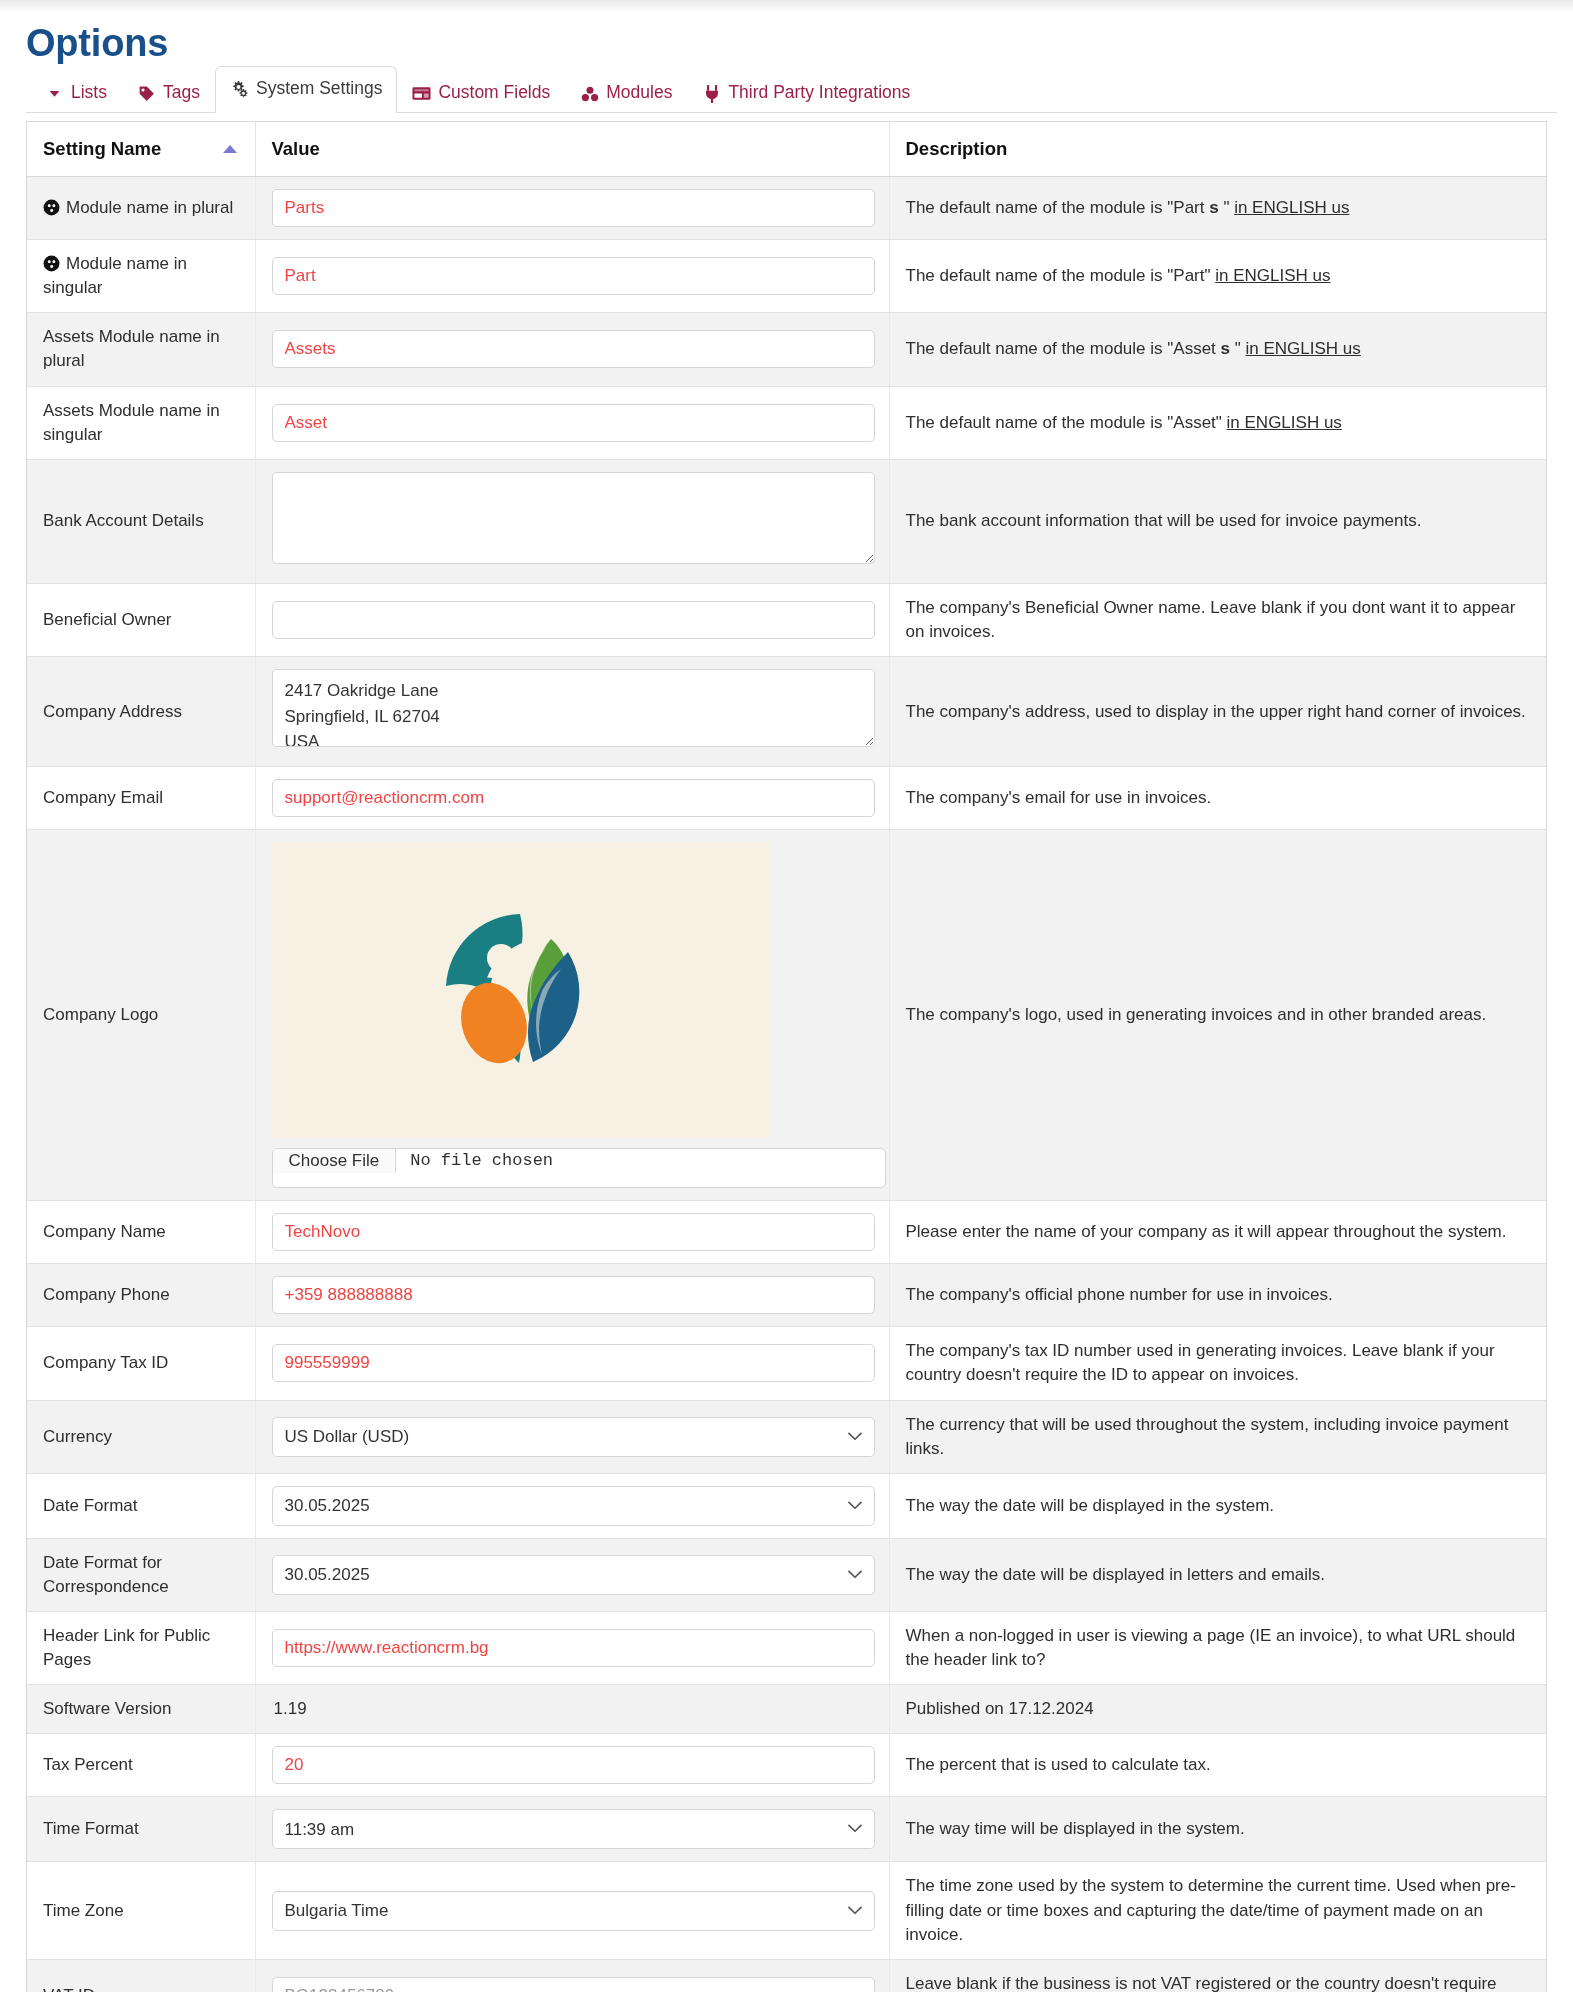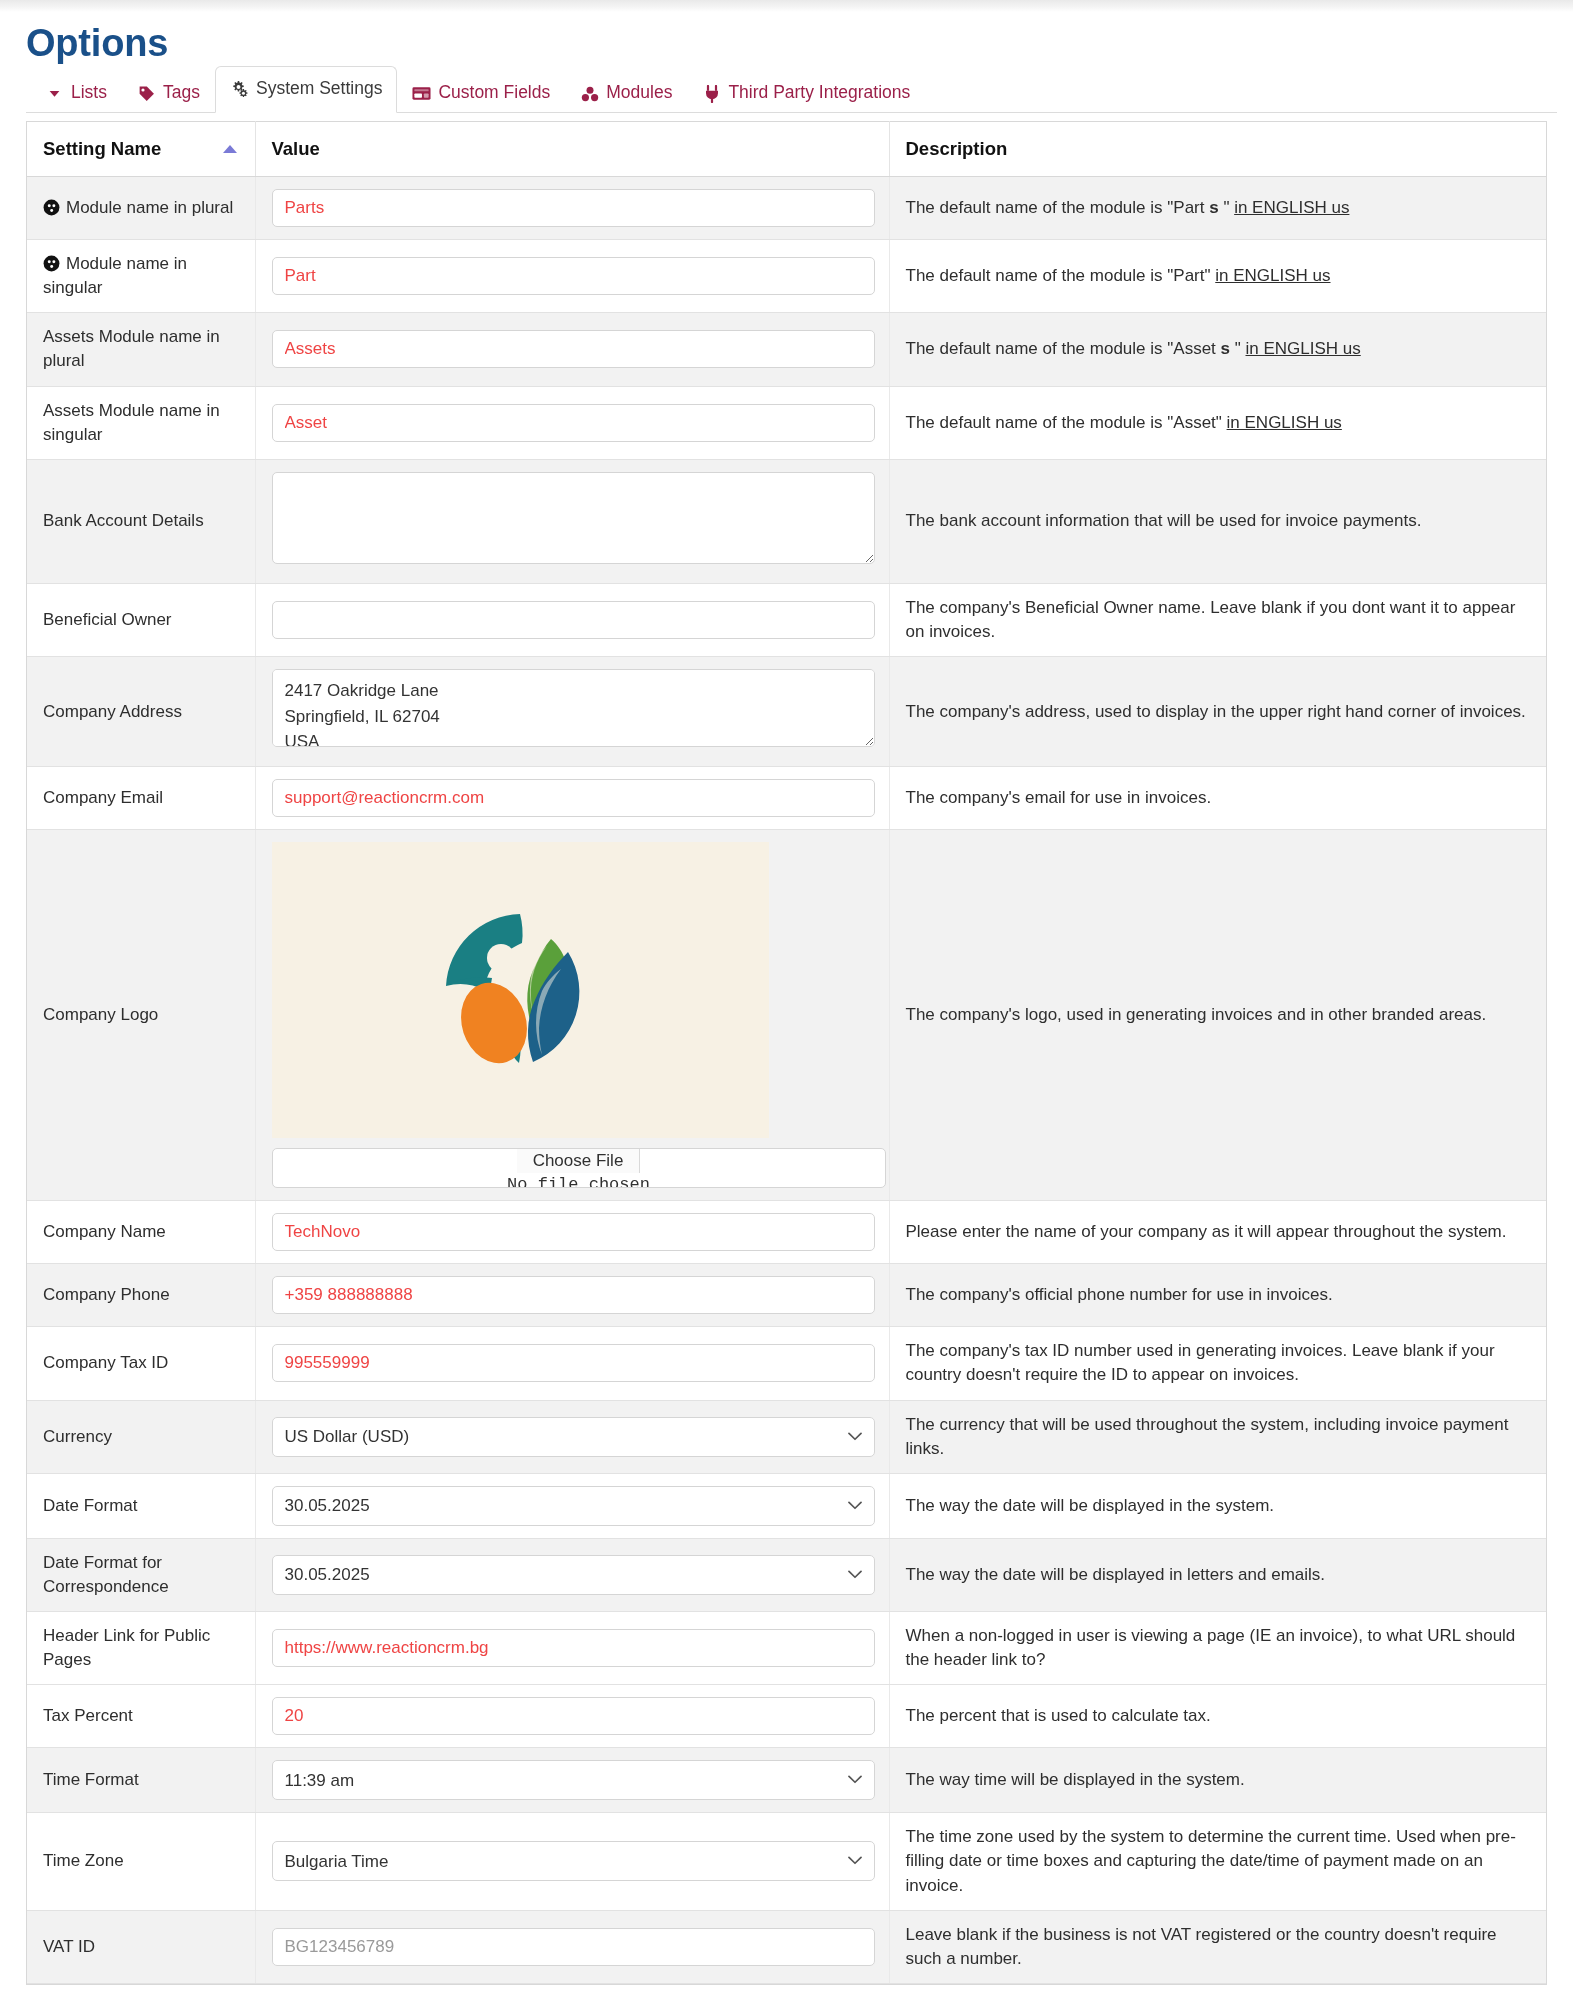--- a/index.html
+++ b/index.html
@@ -191,26 +191,25 @@
     background: #f7f1e4;
     display: flex;
     align-items: center;
     justify-content: center;
   }
   .filebar {
     margin-top: 10px;
     width: 614px;
     height: 40px;
     display: flex;
-    align-items: center;
+    align-items: flex-start;
     border: 1px solid #d5d5d5;
     border-radius: 5px;
     overflow: hidden;
     background: #fff;
-    flex-direction: column;
   }
   .filebtn {
     display: flex; align-items: center;
     padding: 0 16px;
     background: #fafafa;
     border-right: 1px solid #d9d9d9;
     font-size: 17px;
     color: #303030;
     cursor: pointer;
     white-space: nowrap;
@@ -443,20 +442,25 @@
                   </svg>
                 </span></div>
             </td>
             <td class="desc"><span>The way the date will be displayed in letters and emails.</span></td>
           </tr>
           <tr class="even">
             <td class="name"><span>Header Link for Public Pages</span></td>
             <td class="value"><input class="txt" type="text" value="https://www.reactioncrm.bg" style=""></td>
             <td class="desc"><span>When a non-logged in user is viewing a page (IE an invoice), to what URL should the header link to?</span></td>
           </tr>
+          <tr class="odd">
+            <td class="name"><span>Software Version</span></td>
+            <td class="value"><span class="plain-val">1.19</span></td>
+            <td class="desc"><span>Published on 17.12.2024</span></td>
+          </tr>
           <tr class="even">
             <td class="name"><span>Tax Percent</span></td>
             <td class="value"><input class="txt" type="text" value="20" style=""></td>
             <td class="desc"><span>The percent that is used to calculate tax.</span></td>
           </tr>
           <tr class="odd">
             <td class="name"><span>Time Format</span></td>
             <td class="value">
               <div class="sel-wrap"><select class="sel"><option>11:39 am</option></select><span class="chev">
                   <svg viewBox="0 0 14 9" width="14" height="9">

